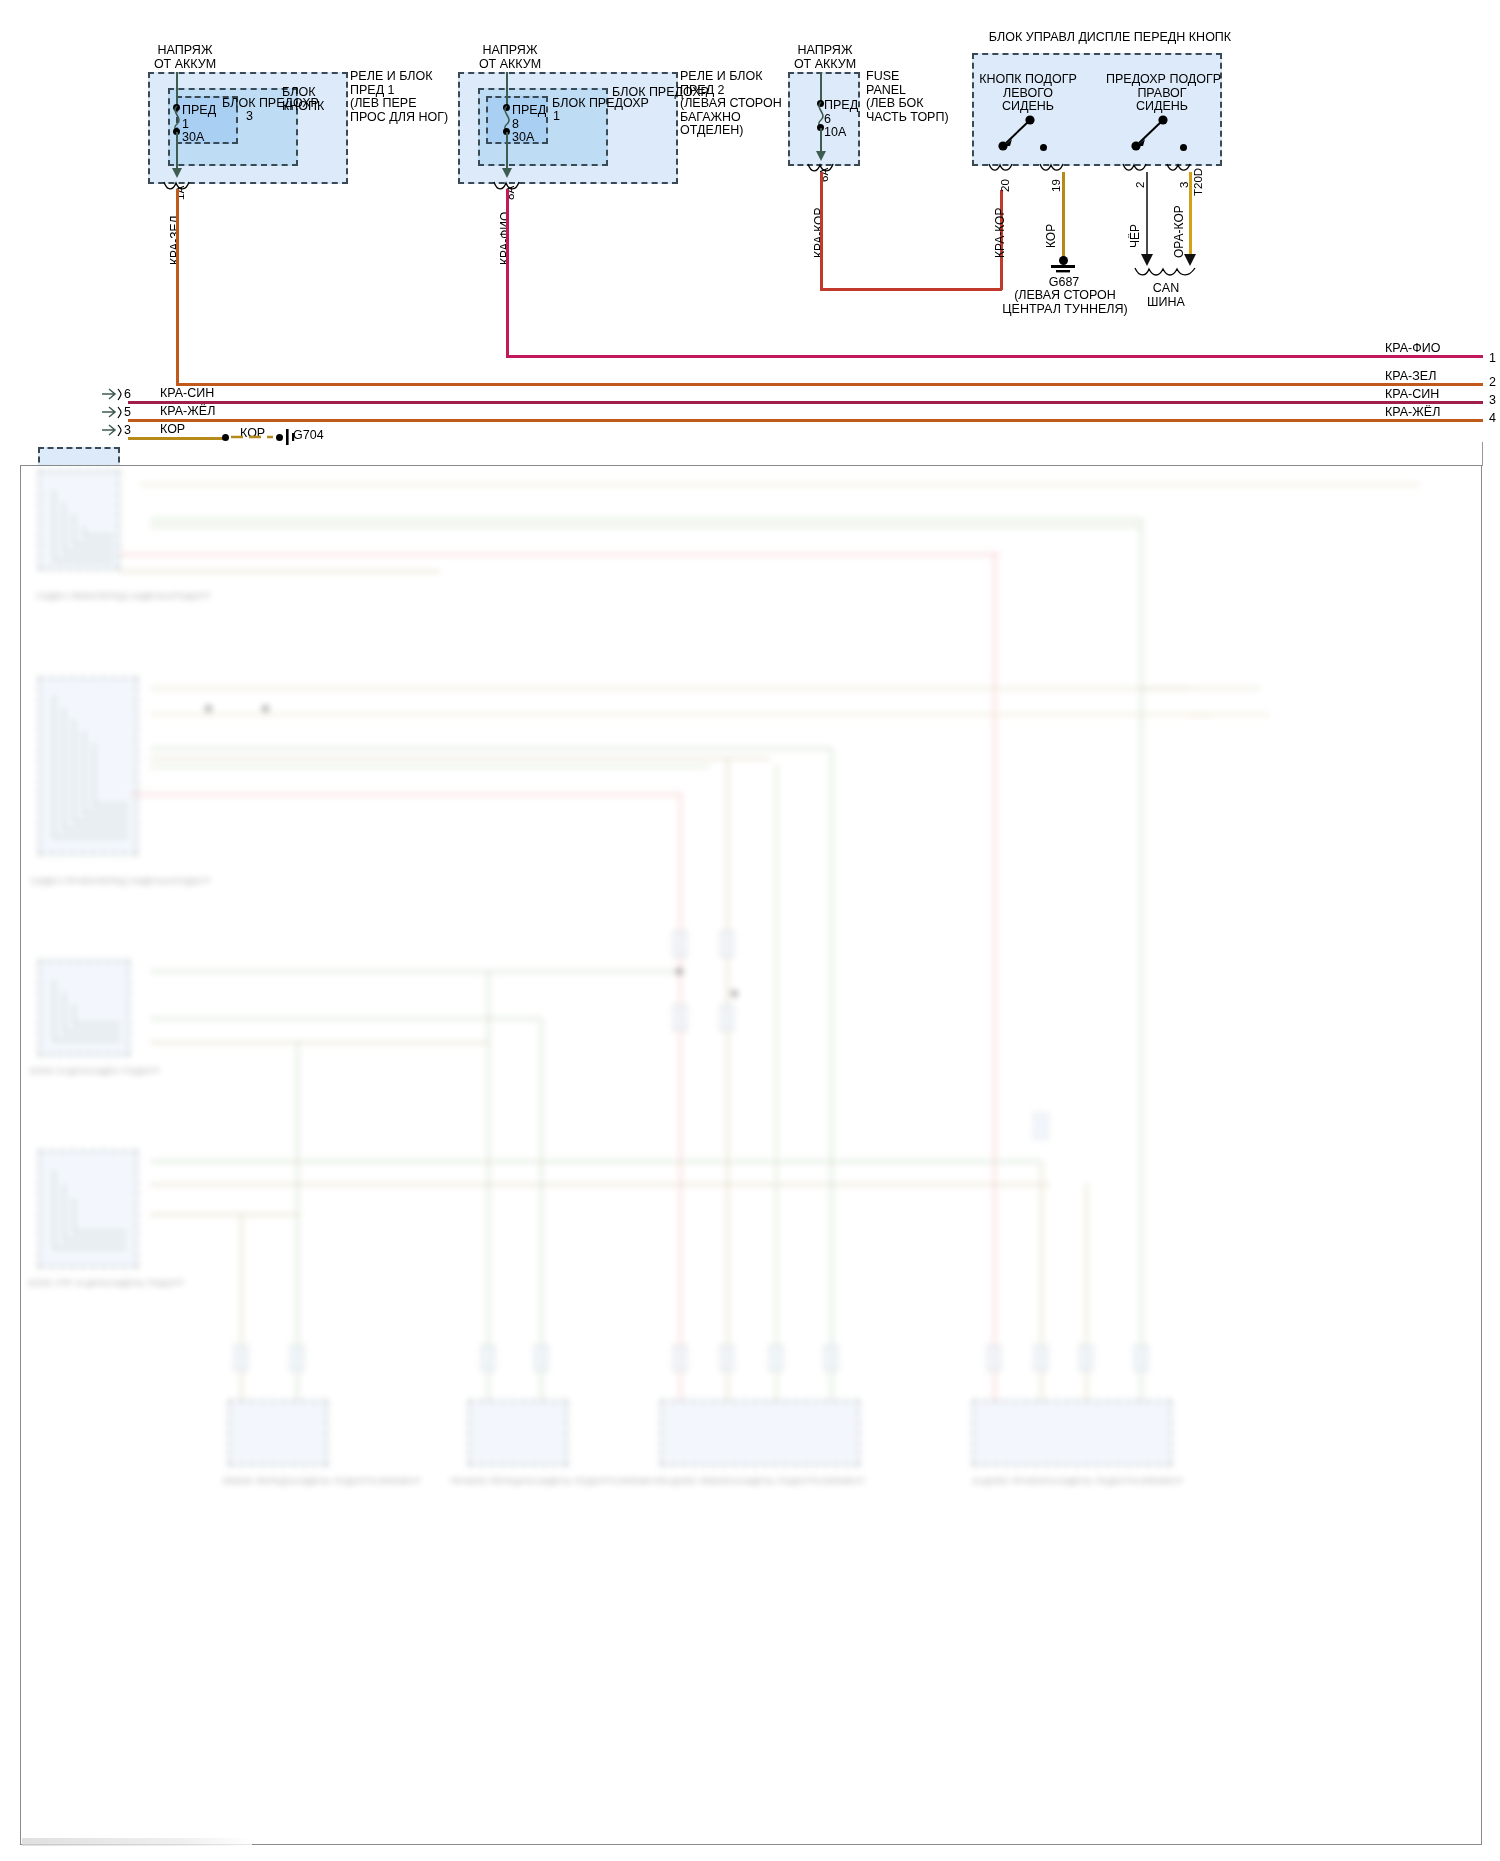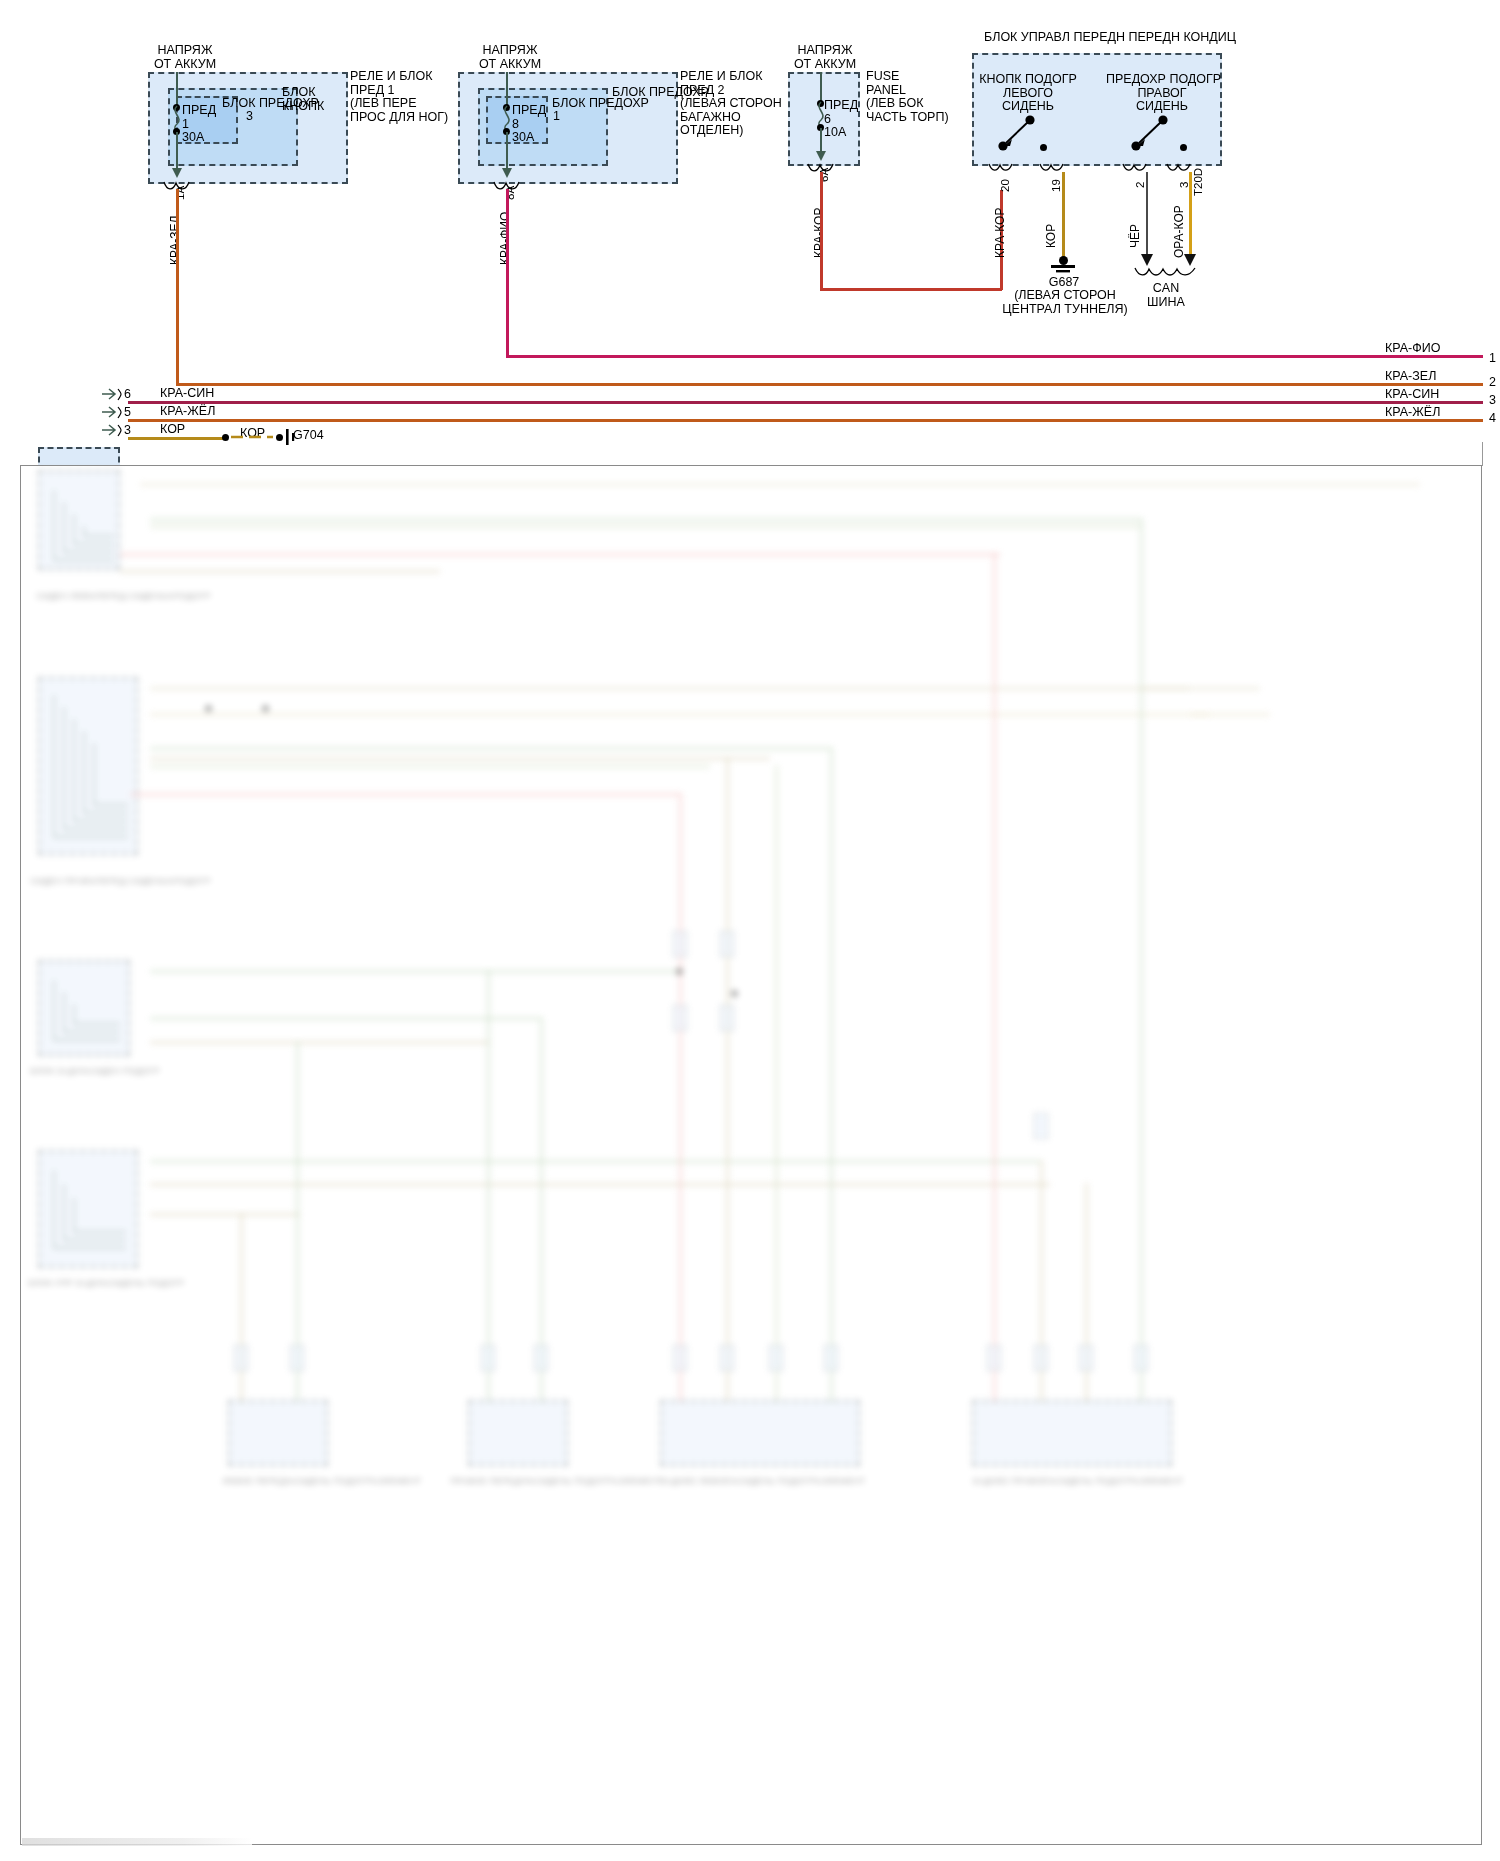--- a/index.html
+++ b/index.html
@@ -147,21 +147,21 @@
   <svg class="abs" style="left:807px;top:163px;" width="28" height="12">
     <path d="M1 1 C 4 10, 10 10, 13 2 C 16 10, 23 10, 26 1" fill="none" stroke="#000" stroke-width="1.3"></path>
   </svg>
   <div class="vtxt small" style="left:818px;top:182px;">6A</div>
   <div class="vtxt" style="left:812px;top:258px;">КРА-КОР</div>
 
   <div class="w wv" style="left:820px;top:172px;height:118px;background:#c0392b;"></div>
   <div class="w wh" style="left:820px;top:288px;width:182px;background:#c0392b;"></div>
   <div class="w wv" style="left:1000px;top:190px;height:100px;background:#c0392b;"></div>
 
-  <div class="txt c" style="left:965px;top:31px;width:290px;font-size:12.5px;">БЛОК УПРАВЛ ПЕРЕДН ПЕРЕДН КОНДИЦ</div>
+  <div class="txt c" style="left:965px;top:31px;width:290px;font-size:12.5px;">БЛОК УПРАВЛ ДИСПЛЕ ПЕРЕДН КНОПК</div>
   <div class="modbox lite" style="left:972px;top:53px;width:250px;height:113px;"></div>
 
   <div class="txt c" style="left:976px;top:73px;width:104px;">КНОПК ПОДОГР
 ЛЕВОГО
 СИДЕНЬ</div>
   <div class="txt c" style="left:1106px;top:73px;width:112px;">ПРЕДОХР ПОДОГР
 ПРАВОГ
 СИДЕНЬ</div>
 
   <svg class="abs" style="left:995px;top:113px;" width="44" height="42">

